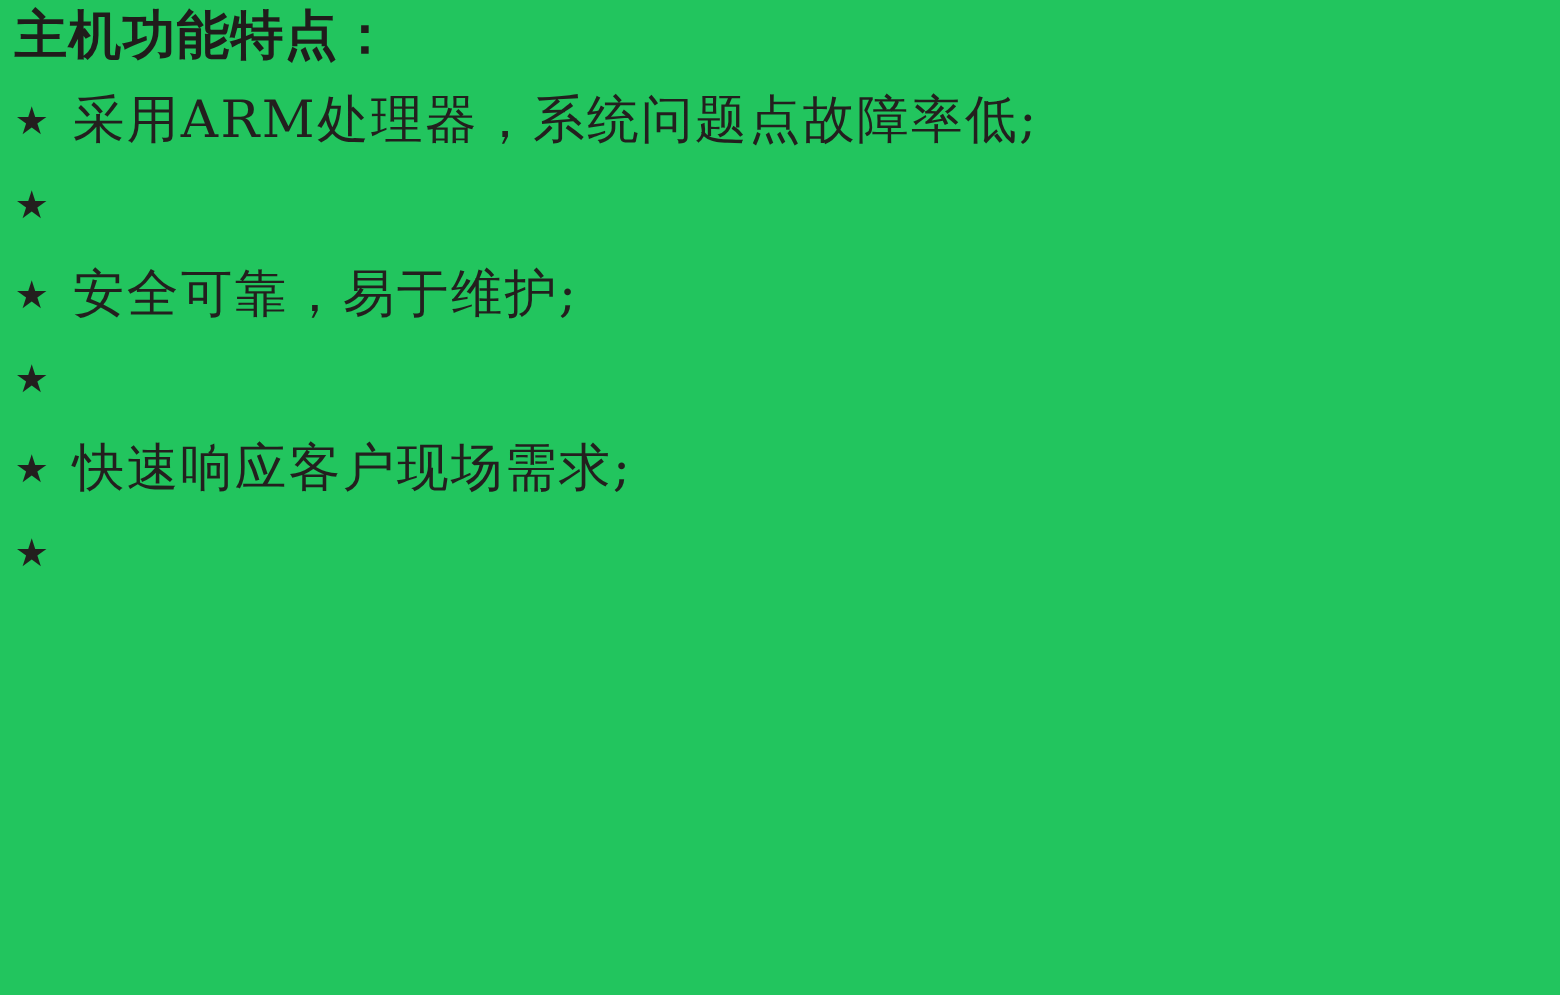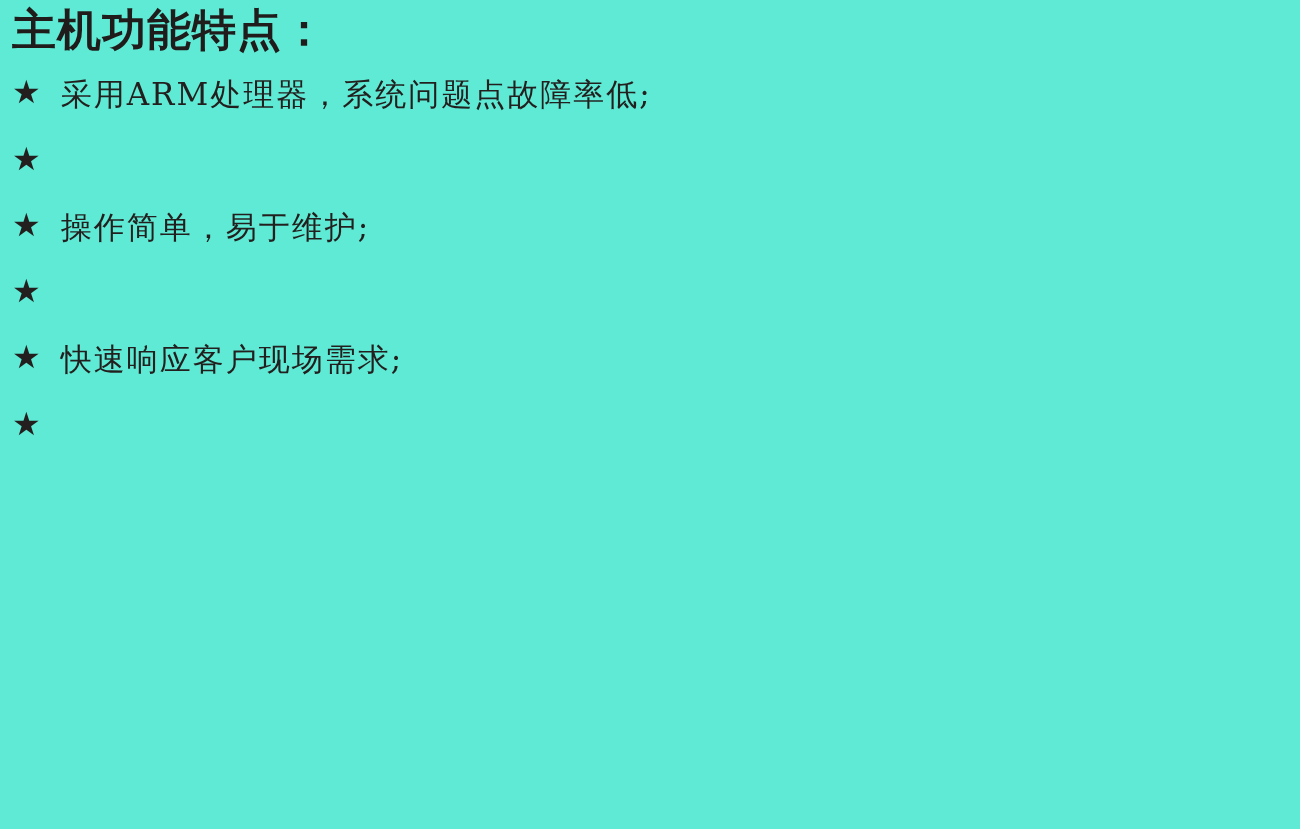--- a/index.html
+++ b/index.html
@@ -13,21 +13,21 @@
     overflow: hidden;
     font-family: "DejaVu Sans", sans-serif;
     color: #231f1e;
   }
   .page {
     position: relative;
     width: 1300px;
     height: 829px;
     box-sizing: border-box;
     padding: 0 10px;
-    background: #5eead4;
+    background: #22c55e;
   }
   .doc-title {
     font-family: "DejaVu Sans", sans-serif;
     font-weight: bold;
     font-size: 44px;
     line-height: 1.0;
     letter-spacing: 1px;
     color: #201c1b;
     margin: 0;
     padding-top: 8px;
@@ -49,21 +49,21 @@
   .bullet-star {
     font-size: 32px;
     line-height: 1;
     color: #231f1e;
     flex: 0 0 auto;
     margin-right: 20px;
     transform: translateY(-2px);
   }
   .feature-text {
     font-family: "DejaVu Serif", serif;
-    font-size: 31px;
+    font-size: 43px;
     line-height: 1.05;
     letter-spacing: 2px;
     color: #231f1e;
     white-space: pre;
   }
 </style>
 </head>
 <body>
 
 <div class="page">
@@ -76,21 +76,21 @@
       <span class="bullet-star">★</span>
       <span class="feature-text">采用ARM处理器，系统问题点故障率低;</span>
     </li>
 
     <li class="feature-item">
       <span class="bullet-star">★</span>
     </li>
 
     <li class="feature-item">
       <span class="bullet-star">★</span>
-      <span class="feature-text">操作简单，易于维护;</span>
+      <span class="feature-text">安全可靠，易于维护;</span>
     </li>
 
     <li class="feature-item">
       <span class="bullet-star">★</span>
     </li>
 
     <li class="feature-item">
       <span class="bullet-star">★</span>
       <span class="feature-text">快速响应客户现场需求;</span>
     </li>

